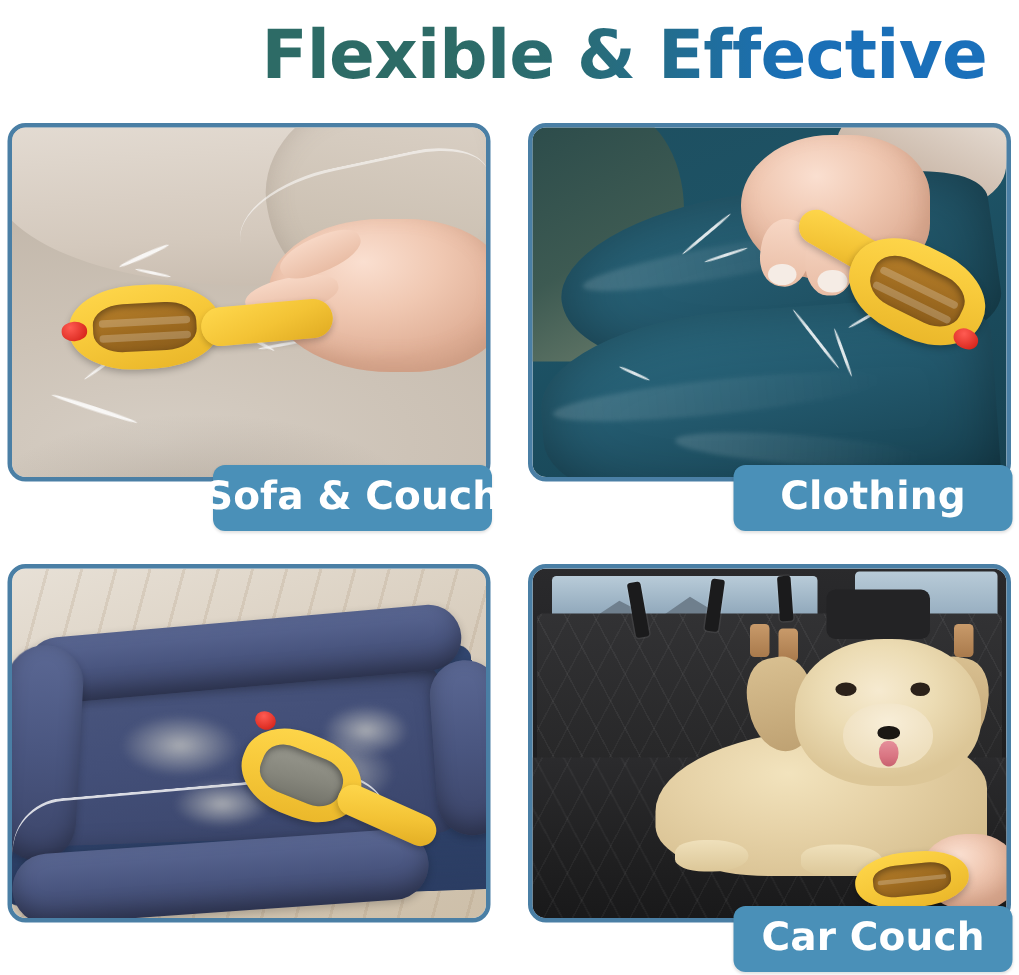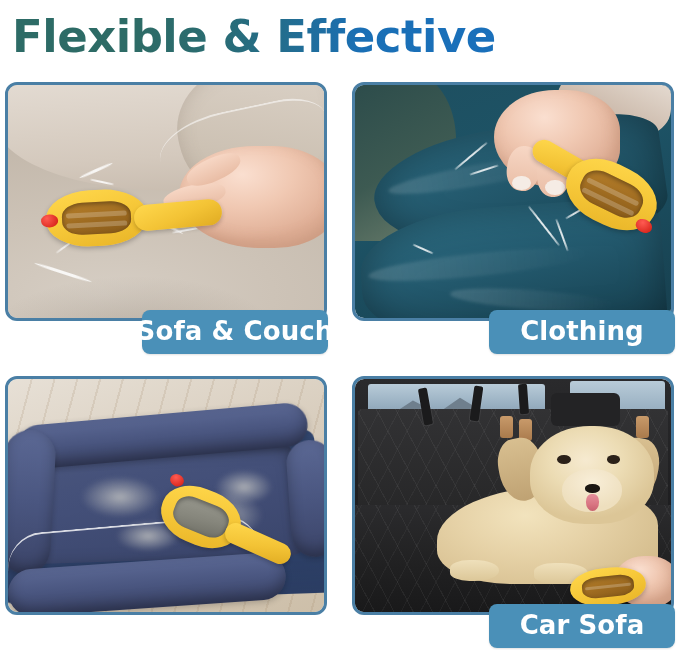--- a/index.html
+++ b/index.html
@@ -25,22 +25,21 @@
 
   
   .title-bar {
     position: absolute;
     left: 0;
     top: 0;
     width: 658px;
     height: 72px;
     display: flex;
     align-items: center;
-    justify-content: flex-start;
-    padding-left: 12px;
+    justify-content: flex-end;
   }
   .title-text {
     font-family: "DejaVu Sans", "Liberation Sans", sans-serif;
     font-size: 45px;
     font-weight: 700;
     letter-spacing: -0.5px;
     line-height: 1;
     white-space: nowrap;
     background-image: linear-gradient(90deg,
         #2d6b66 0%,
@@ -571,18 +570,18 @@
             </div>
             <div class="brush" style="right:8%;bottom:3%;width:24%;height:16%;transform:rotate(-6deg);">
               <div class="brush-head"></div>
               <div class="brush-window"></div>
               <div class="brush-ridge" style="top:46%;"></div>
             </div>
           </div>
         </div>
       </div>
       <div class="banner">
-        <span>Car Sofa</span>
+        <span>Car Couch</span>
       </div>
     </div>
 
   </div>
 </div>
 
 </body></html>

